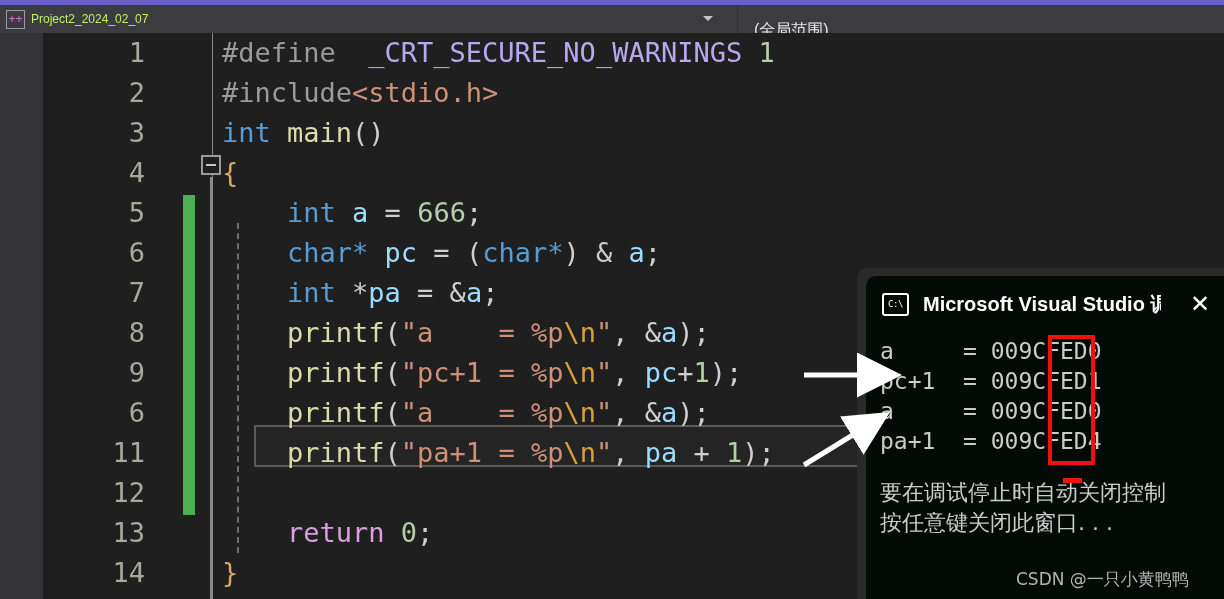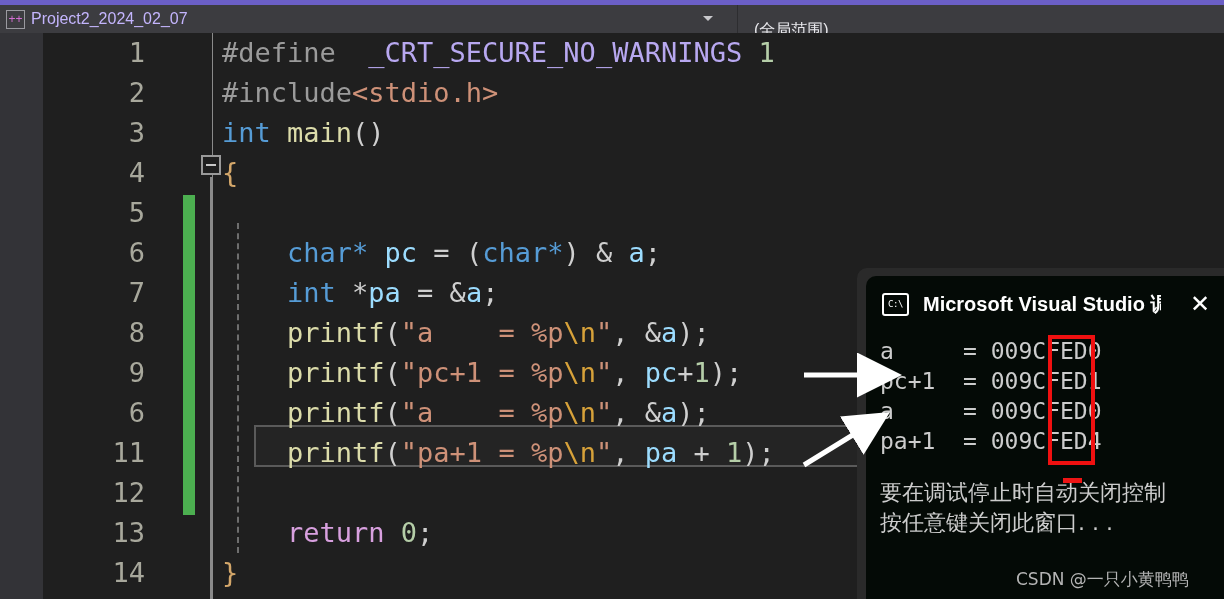--- a/index.html
+++ b/index.html
@@ -32,21 +32,21 @@
   }
   .nav-icon {
     width: 19px; height: 19px; margin-left: 6px; margin-right: 6px;
     border: 1px solid #9a9aa0;
     position: relative; flex: none;
     display: flex; align-items: center; justify-content: center;
     font-size: 12px; color: #d46fd4; line-height: 1;
     font-family: "Liberation Sans", sans-serif;
   }
   .nav-combo-text {
-    color: #c4b5fd; font-size: 16px; white-space: nowrap;
+    color: #bef264; font-size: 12px; white-space: nowrap;
     font-family: "Liberation Sans", sans-serif;
   }
   .nav-caret {
     position: absolute; right: 24px; top: 11px;
     width: 0; height: 0;
     border-left: 5px solid transparent;
     border-right: 5px solid transparent;
     border-top: 5px solid #c8c8cc;
   }
   .nav-divider {
@@ -278,20 +278,21 @@
         <div class="row">
           <div class="lineno">3</div>
           <div class="codetext"><span class="c-kw">int</span><span class="c-punct"> </span><span class="c-fn">main</span><span class="c-punct">()</span></div>
         </div>
         <div class="row">
           <div class="lineno">4</div>
           <div class="codetext"><span class="c-brace">{</span></div>
         </div>
         <div class="row">
           <div class="lineno">5</div>
+          <div class="codetext"><span class="c-punct">    </span><span class="c-kw">int</span><span class="c-punct"> </span><span class="c-var">a</span><span class="c-punct"> = </span><span class="c-num">666</span><span class="c-punct">;</span></div>
         </div>
         <div class="row">
           <div class="lineno">6</div>
           <div class="codetext"><span class="c-punct">    </span><span class="c-kw">char*</span><span class="c-punct"> </span><span class="c-var">pc</span><span class="c-punct"> = </span><span class="c-punct">(</span><span class="c-kw">char*</span><span class="c-punct">)</span><span class="c-punct"> &amp; </span><span class="c-var">a</span><span class="c-punct">;</span></div>
         </div>
         <div class="row">
           <div class="lineno">7</div>
           <div class="codetext"><span class="c-punct">    </span><span class="c-kw">int</span><span class="c-punct"> *</span><span class="c-var">pa</span><span class="c-punct"> = &amp;</span><span class="c-var">a</span><span class="c-punct">;</span></div>
         </div>
         <div class="row">

